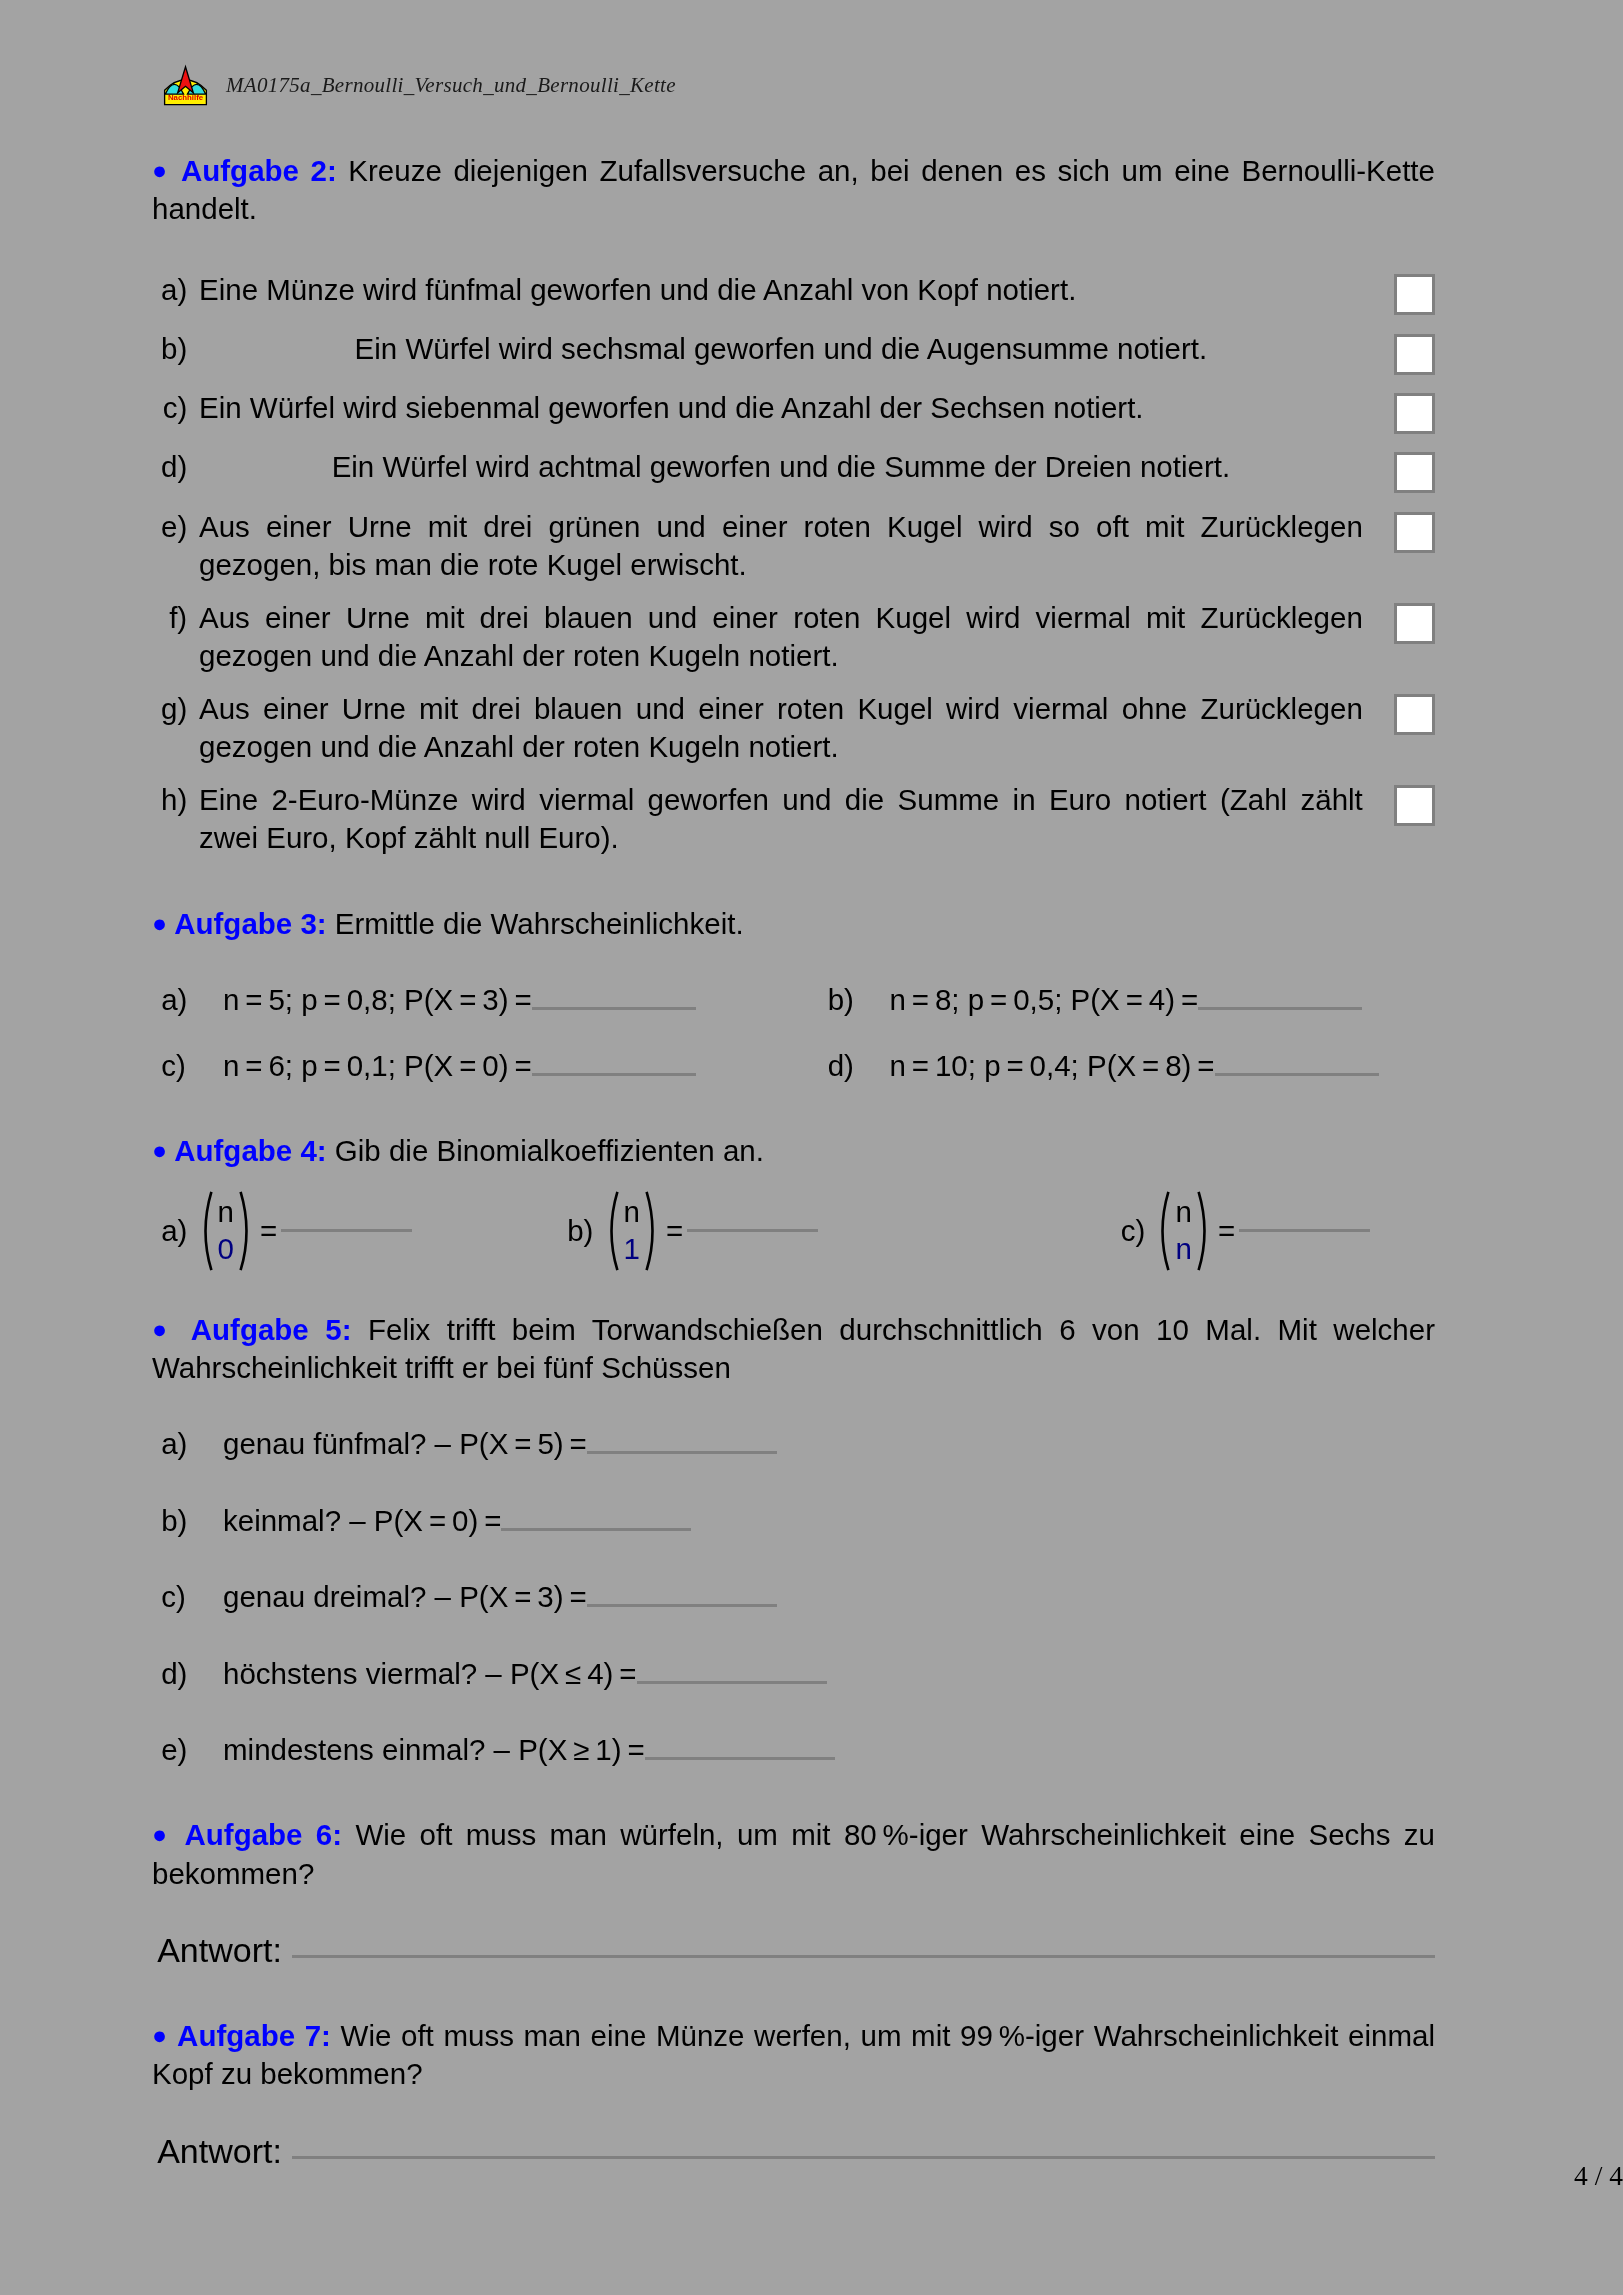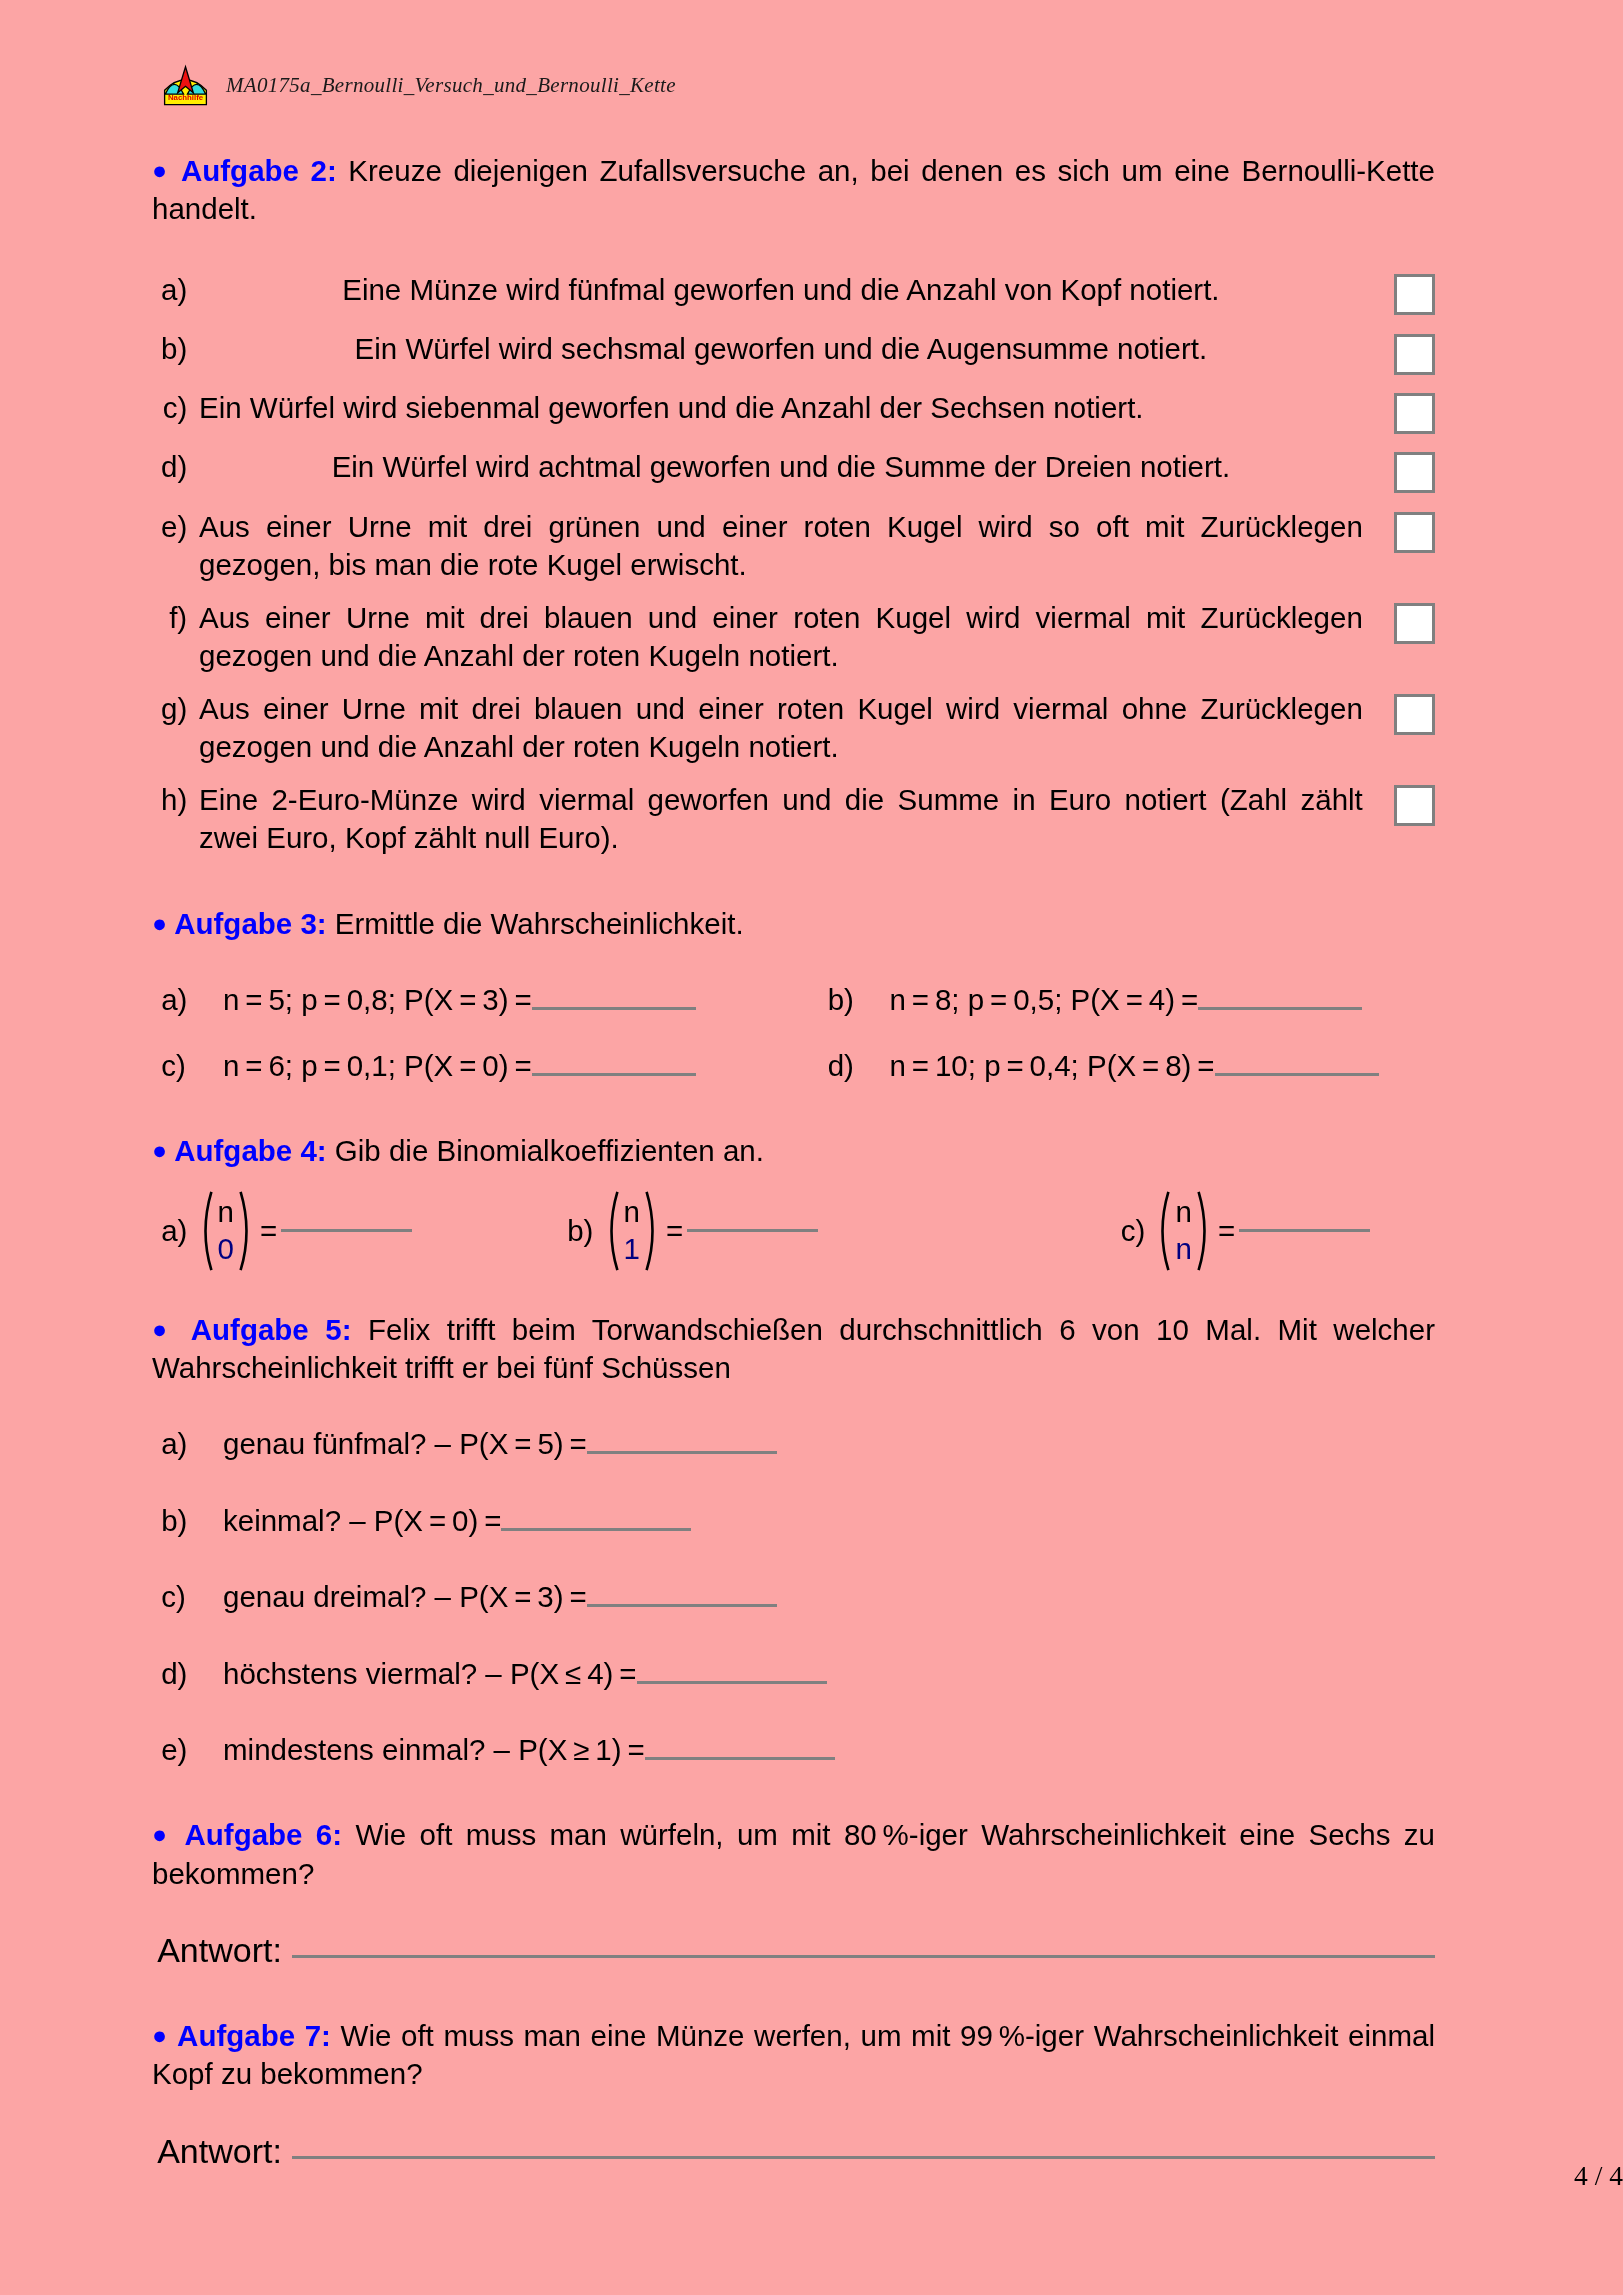--- a/index.html
+++ b/index.html
@@ -7,21 +7,21 @@
     padding: 0;
     background: #ffffff;
   }
   body {
     font-family: "Liberation Sans", sans-serif;
   }
   #page {
     position: relative;
     width: 1623px;
     height: 2295px;
-    background: #fca5a5;
+    background: #a3a3a3;
     overflow: hidden;
     box-sizing: border-box;
   }
 
   
   .header {
     position: absolute;
     left: 162px;
     top: 64px;
     display: flex;
@@ -273,21 +273,21 @@
           <span>Aufgabe 2:</span></span>
         <span>Kreuze diejenigen Zufallsversuche an, bei denen es sich um eine Bernoulli-Kette handelt.</span>
       </p>
 
       <div class="sp-m"></div>
 
       <ul class="cb-list">
 
         <li class="cb-row">
           <span class="cb-marker">a)</span>
-          <span class="cb-text" style="text-align:center;">Eine Münze wird fünfmal geworfen und die Anzahl von Kopf notiert.</span>
+          <span class="cb-text" style="text-align:left;">Eine Münze wird fünfmal geworfen und die Anzahl von Kopf notiert.</span>
           <span class="cb-box"></span>
         </li>
 
         <li class="cb-row">
           <span class="cb-marker">b)</span>
           <span class="cb-text" style="text-align:center;">Ein Würfel wird sechsmal geworfen und die Augensumme notiert.</span>
           <span class="cb-box"></span>
         </li>
 
         <li class="cb-row">

